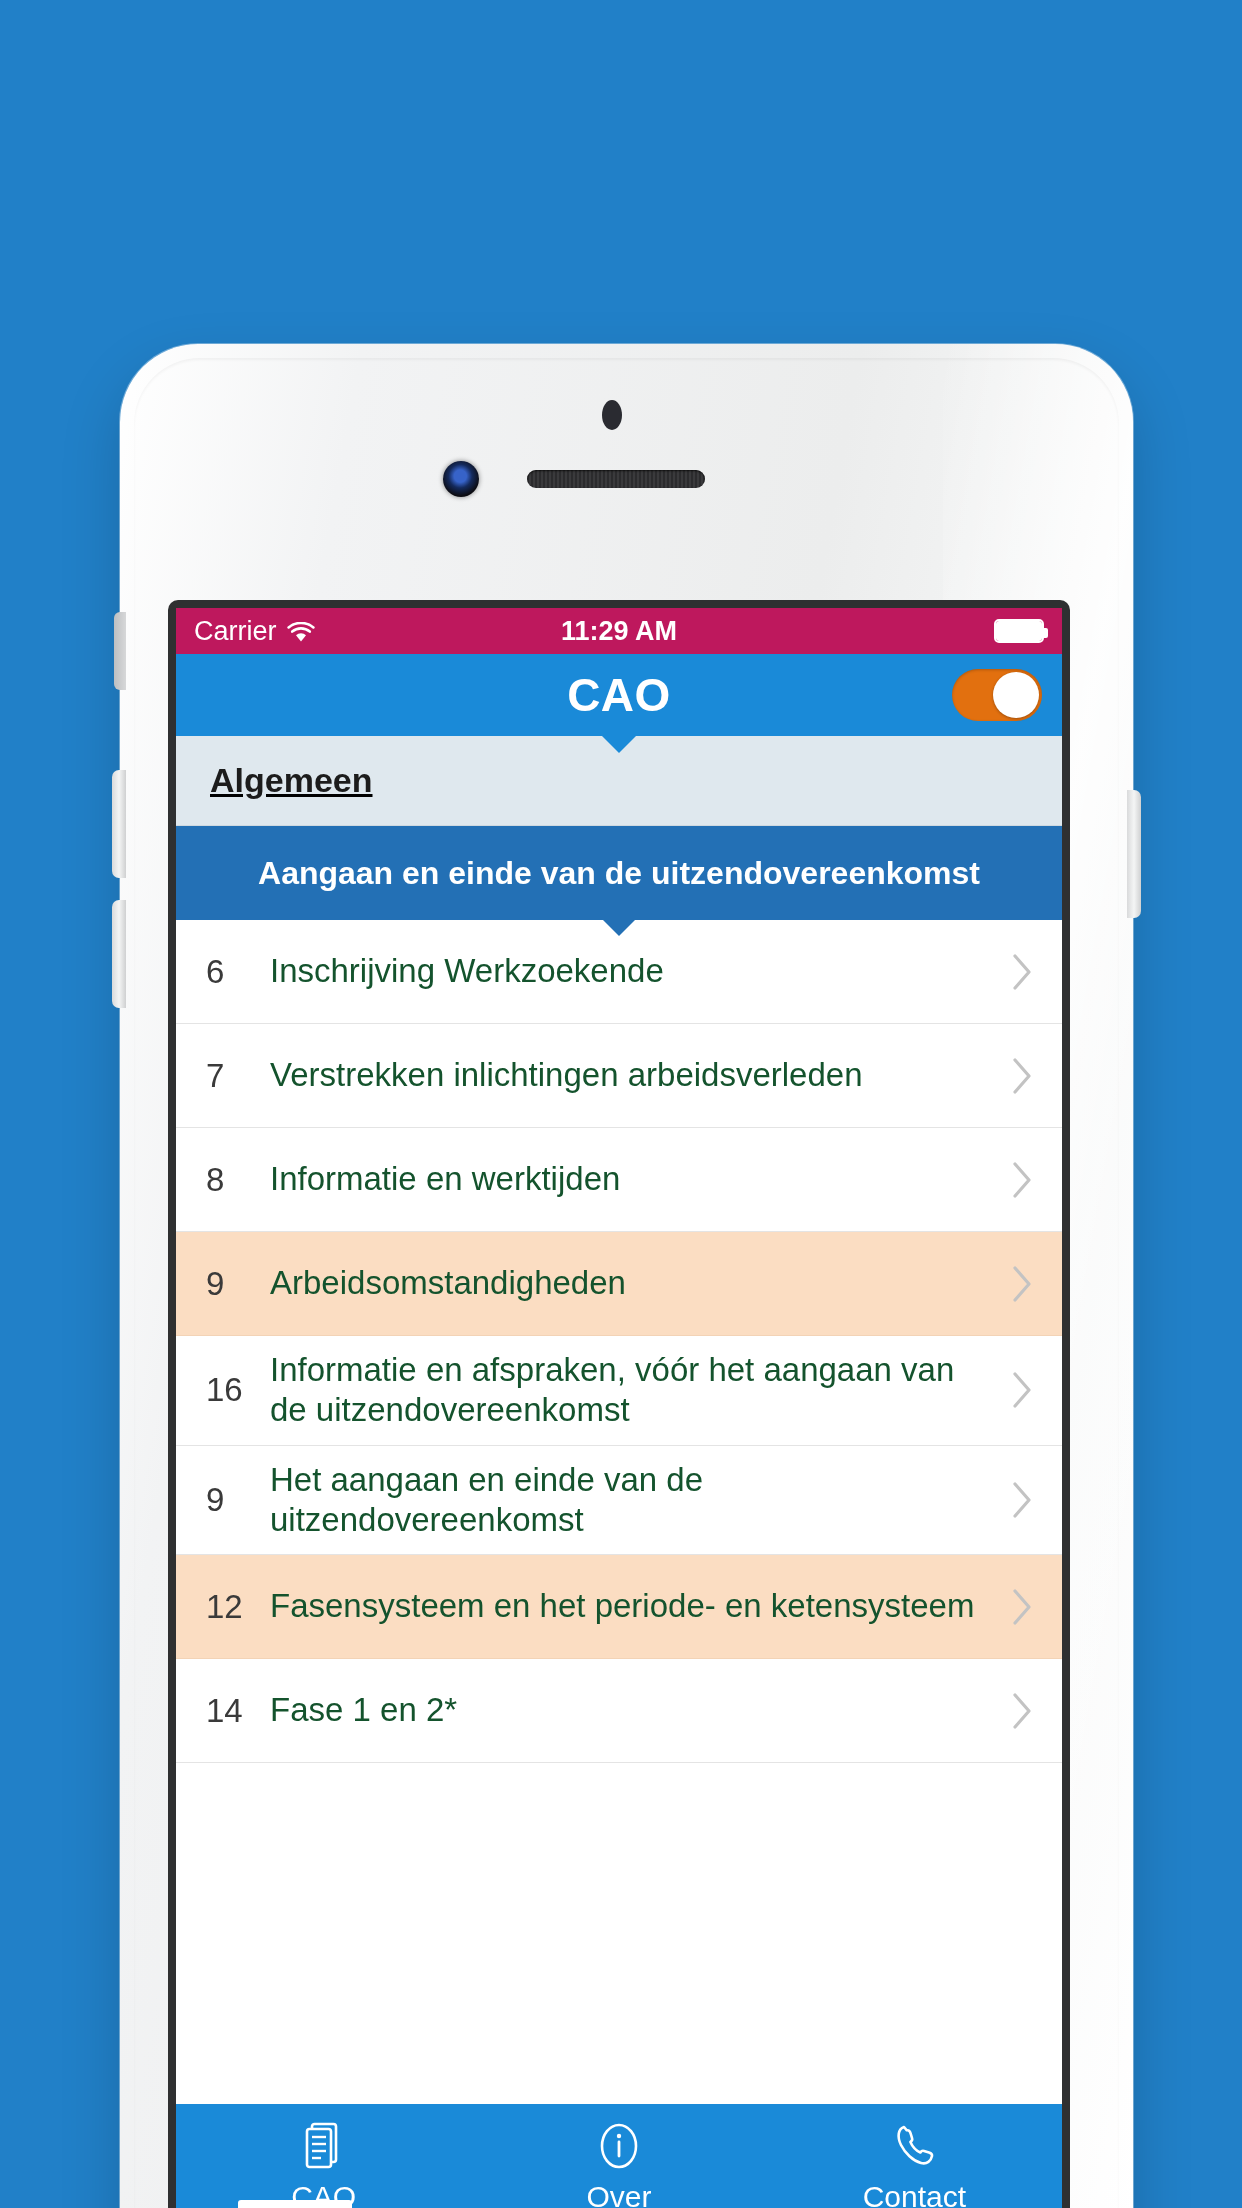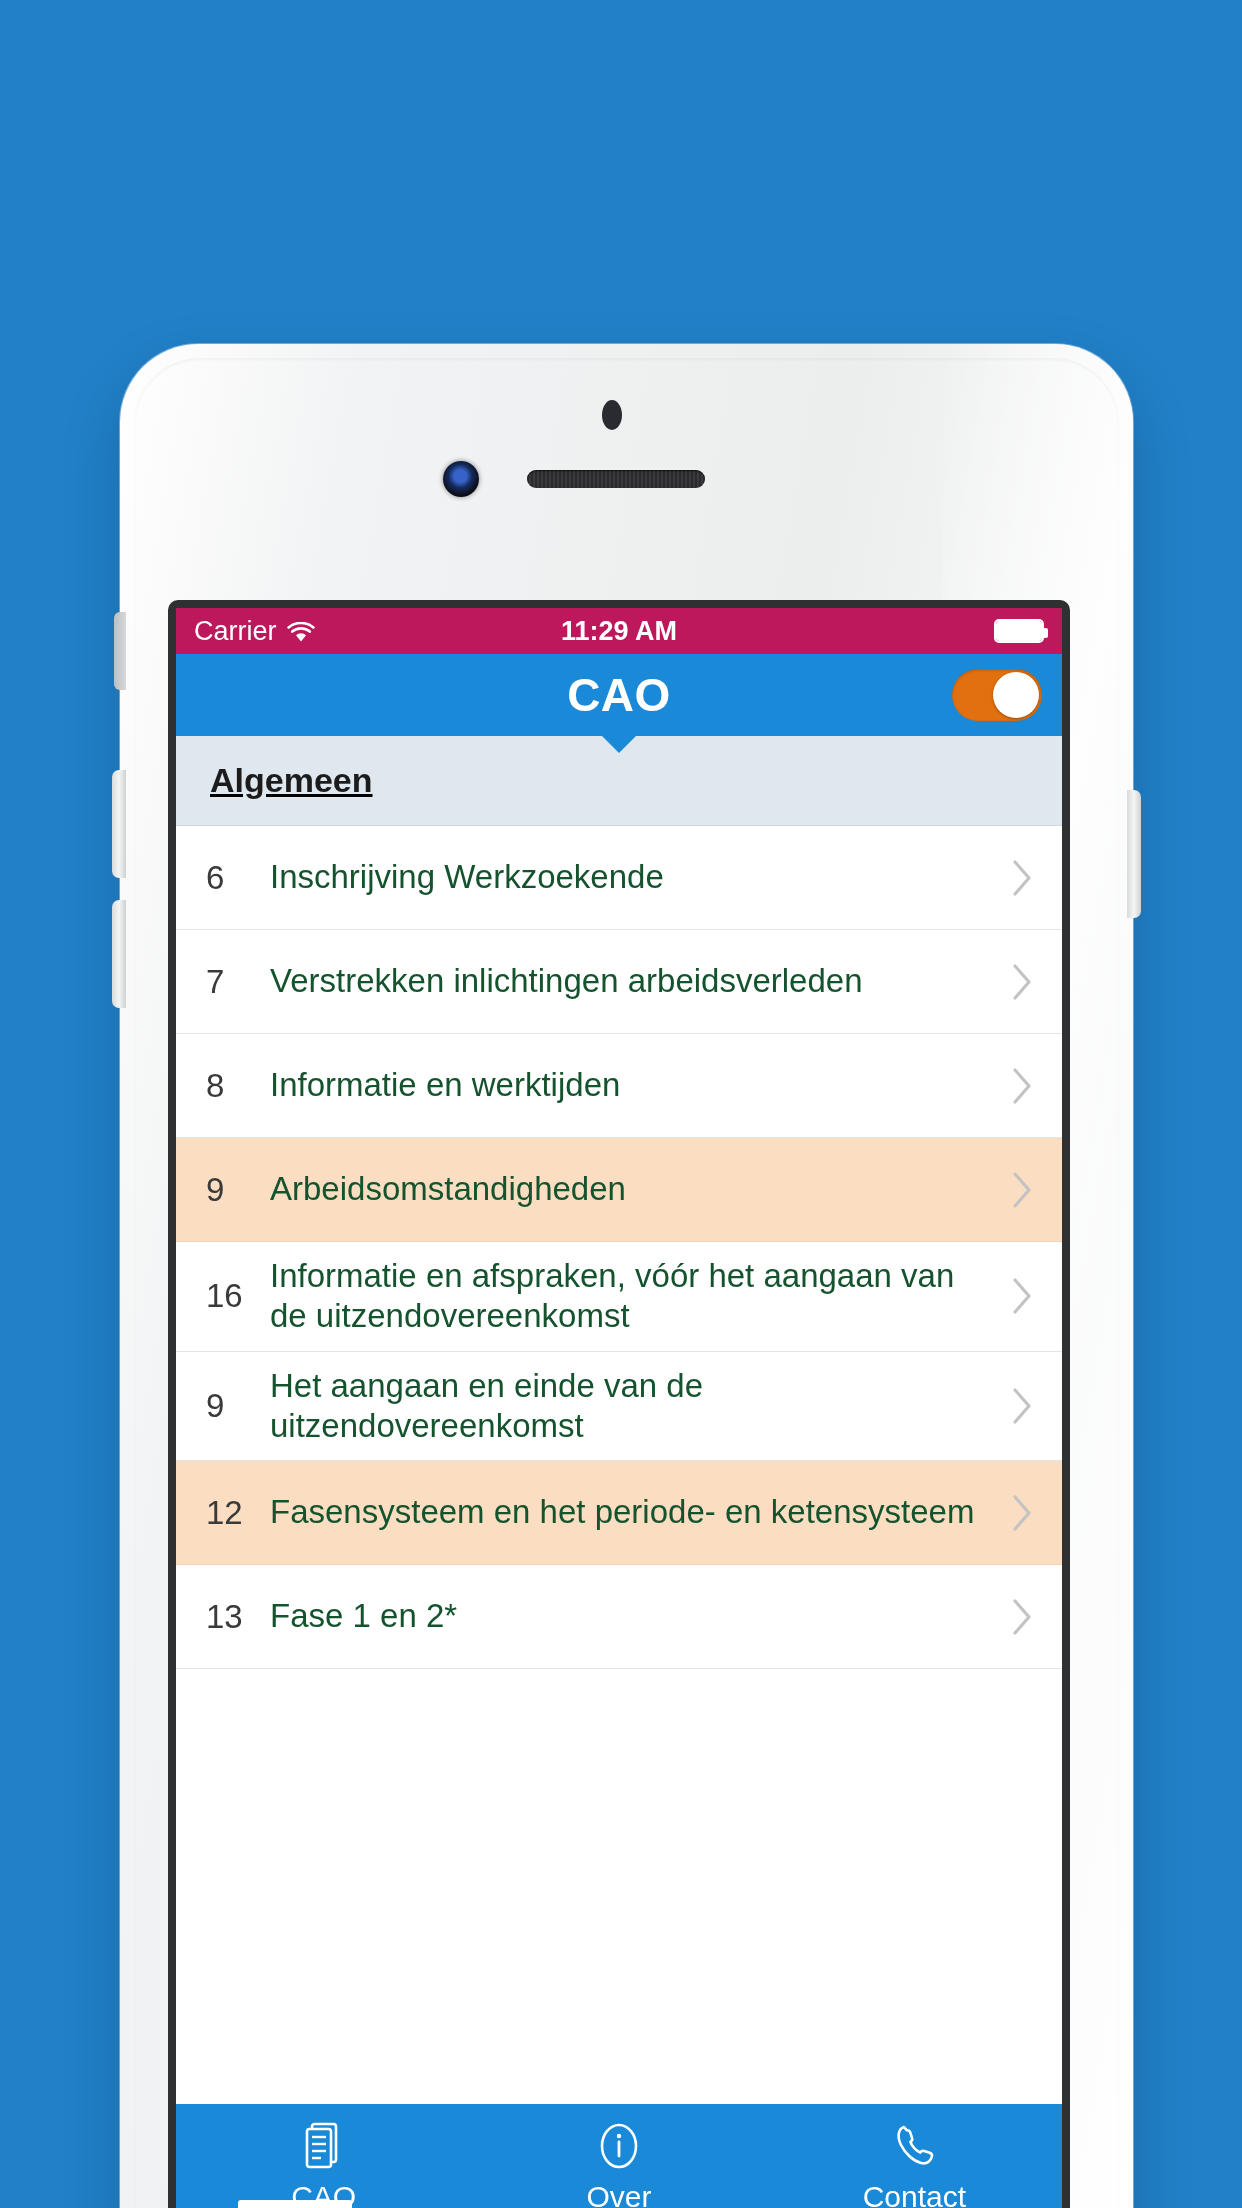--- a/index.html
+++ b/index.html
@@ -210,20 +210,24 @@
       <div id="lang-toggle">
         <div id="lang-toggle-knob"></div>
       </div>
     </div>
 
     <div id="section-algemeen">
       <span class="caret-up"></span>
       <span id="section-algemeen-label">Algemeen</span>
     </div>
 
+    <div id="section-aangaan">
+      <span id="section-aangaan-label">Aangaan en einde van de uitzendovereenkomst</span>
+      <span class="caret-down"></span>
+    </div>
 
     <div id="article-list">
         <div class="list-row">
           <span class="row-num">6</span>
           <span class="row-title">Inschrijving Werkzoekende</span>
           <span class="row-chevron">
             <svg width="24" height="40" viewBox="0 0 24 40">
               <path d="M4 4 L18 20 L4 36" fill="none" stroke="#c3c3c3" stroke-width="3.2" stroke-linecap="round" stroke-linejoin="round"></path>
             </svg>
           </span>
@@ -276,21 +280,21 @@
         <div class="list-row alt">
           <span class="row-num">12</span>
           <span class="row-title">Fasensysteem en het periode- en ketensysteem</span>
           <span class="row-chevron">
             <svg width="24" height="40" viewBox="0 0 24 40">
               <path d="M4 4 L18 20 L4 36" fill="none" stroke="#c3c3c3" stroke-width="3.2" stroke-linecap="round" stroke-linejoin="round"></path>
             </svg>
           </span>
         </div>
         <div class="list-row">
-          <span class="row-num">13</span>
+          <span class="row-num">14</span>
           <span class="row-title">Fase 1 en 2*</span>
           <span class="row-chevron">
             <svg width="24" height="40" viewBox="0 0 24 40">
               <path d="M4 4 L18 20 L4 36" fill="none" stroke="#c3c3c3" stroke-width="3.2" stroke-linecap="round" stroke-linejoin="round"></path>
             </svg>
           </span>
         </div>
       </div>
 
     <div id="tab-bar">

